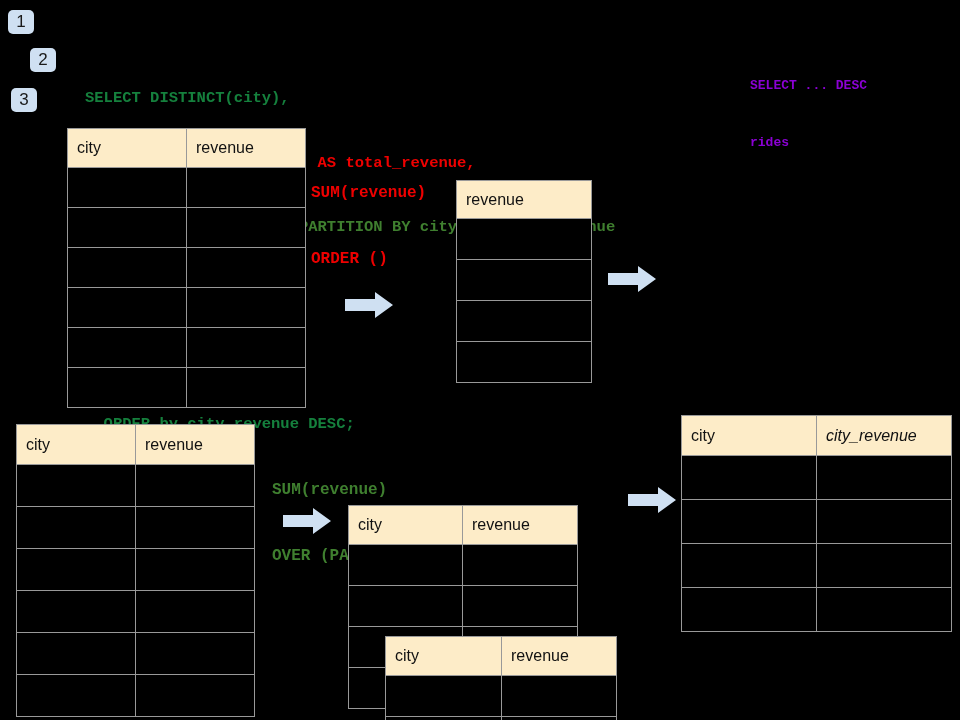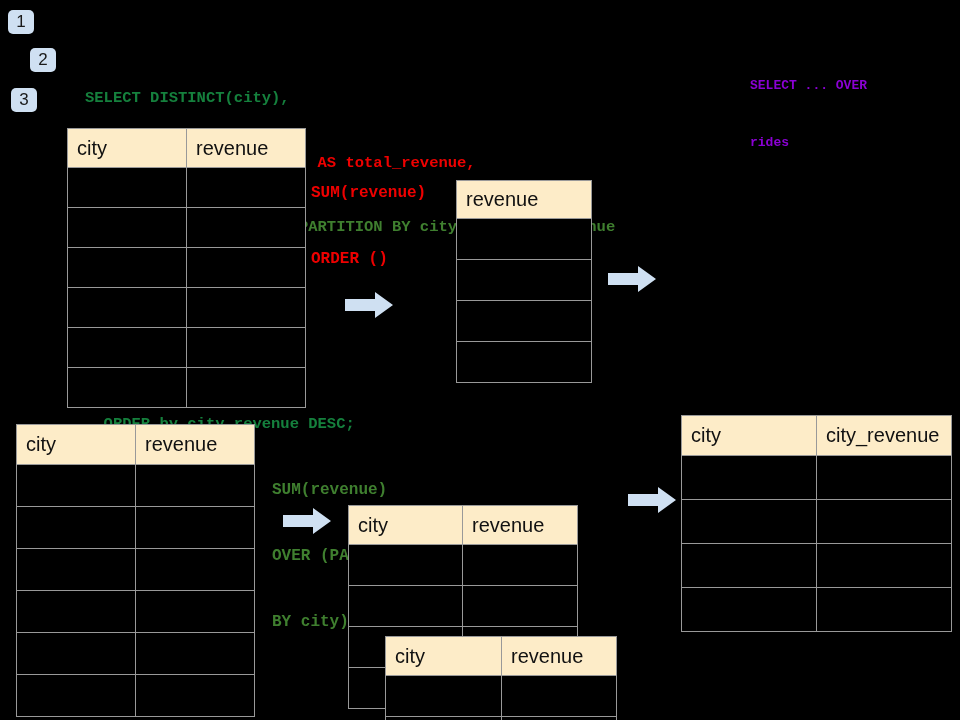--- a/index.html
+++ b/index.html
@@ -77,21 +77,21 @@
   .tbl td, .tbl th {
     border: 1px solid #999999;
     padding: 0;
     margin: 0;
   }
   .tbl th {
     background: #fdecc8;
     color: #111111;
     font-family: "Liberation Sans", sans-serif;
     font-weight: normal;
-    font-size: 20px;
+    font-size: 16px;
     text-align: left;
     padding-left: 9px;
   }
   .tbl td {
     background: #000000;
   }
 
   
   .arrow {
     position: absolute;
@@ -109,33 +109,32 @@
 
   <div class="code" style="left:85px; top:11px;">
     <div class="code-line c-purple">SELECT DISTINCT(city),</div>
     <div class="code-line c-red">    SUM(revenue) OVER () AS total_revenue,</div>
     <div class="code-line c-green">    SUM(revenue) OVER (PARTITION BY city) as city_revenue</div>
     <div class="code-line c-purple">  FROM rides</div>
     <div class="code-line c-purple">  ORDER by city_revenue DESC;</div>
   </div>
 
   <div class="side-note" style="left:750px; top:38px;">
-    <div>SELECT ... OVER</div>
+    <div>SELECT ... DESC</div>
     <div>rides</div>
   </div>
 
   <div class="annot red" style="left:311px; top:138px;">
     <div>SUM(revenue)</div>
     <div>ORDER ()</div>
   </div>
 
   <div class="annot green" style="left:272px; top:435px;">
     <div>SUM(revenue)</div>
     <div>OVER (PARTITION</div>
-    <div>BY city)</div>
   </div>
 
   <table class="tbl" style="left:67px; top:128px; width:238px;">
     <colgroup>
         <col style="width:119px">
         <col style="width:119px">
       </colgroup>
     <thead>
       <tr>
         <th style="height:38px;">city</th>
@@ -314,21 +313,21 @@
   </div>
 
   <table class="tbl" style="left:681px; top:415px; width:270px;">
     <colgroup>
         <col style="width:135px">
         <col style="width:135px">
       </colgroup>
     <thead>
       <tr>
         <th style="height:39px;">city</th>
-        <th style="height:39px;">city_revenue</th>
+        <th style="height:39px;font-style:italic;">city_revenue</th>
       </tr>
     </thead>
     <tbody>
       <tr>
         <td style="height:43px"></td>
         <td></td>
       </tr>
       <tr>
         <td style="height:43px"></td>
         <td></td>

